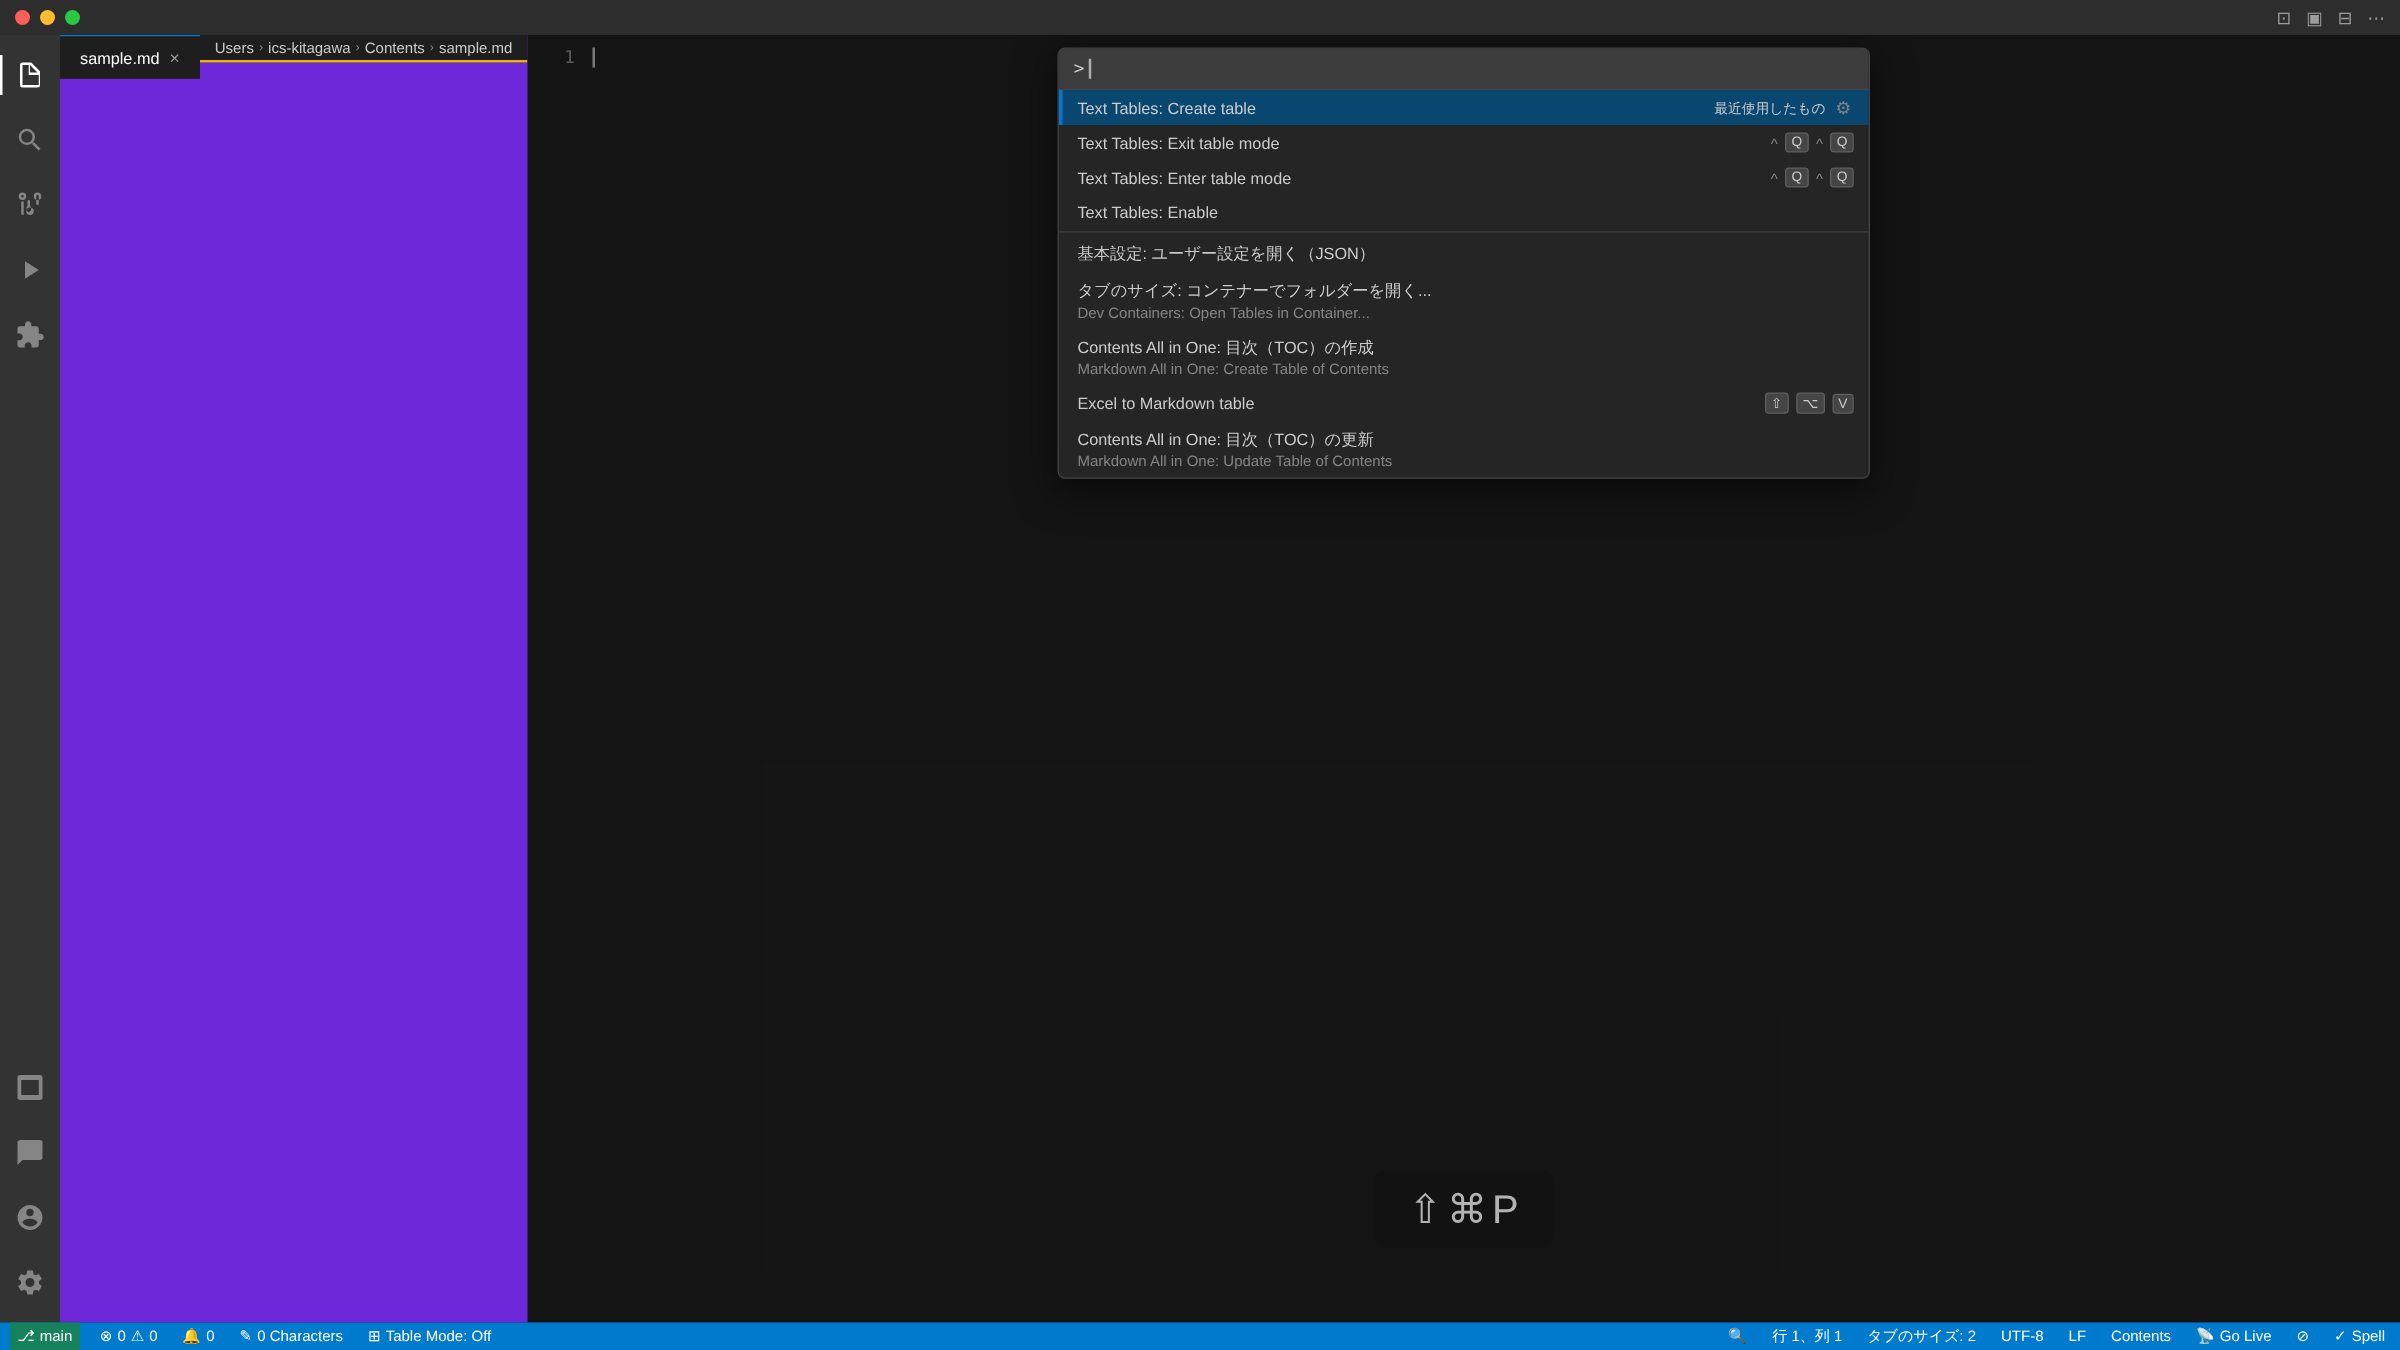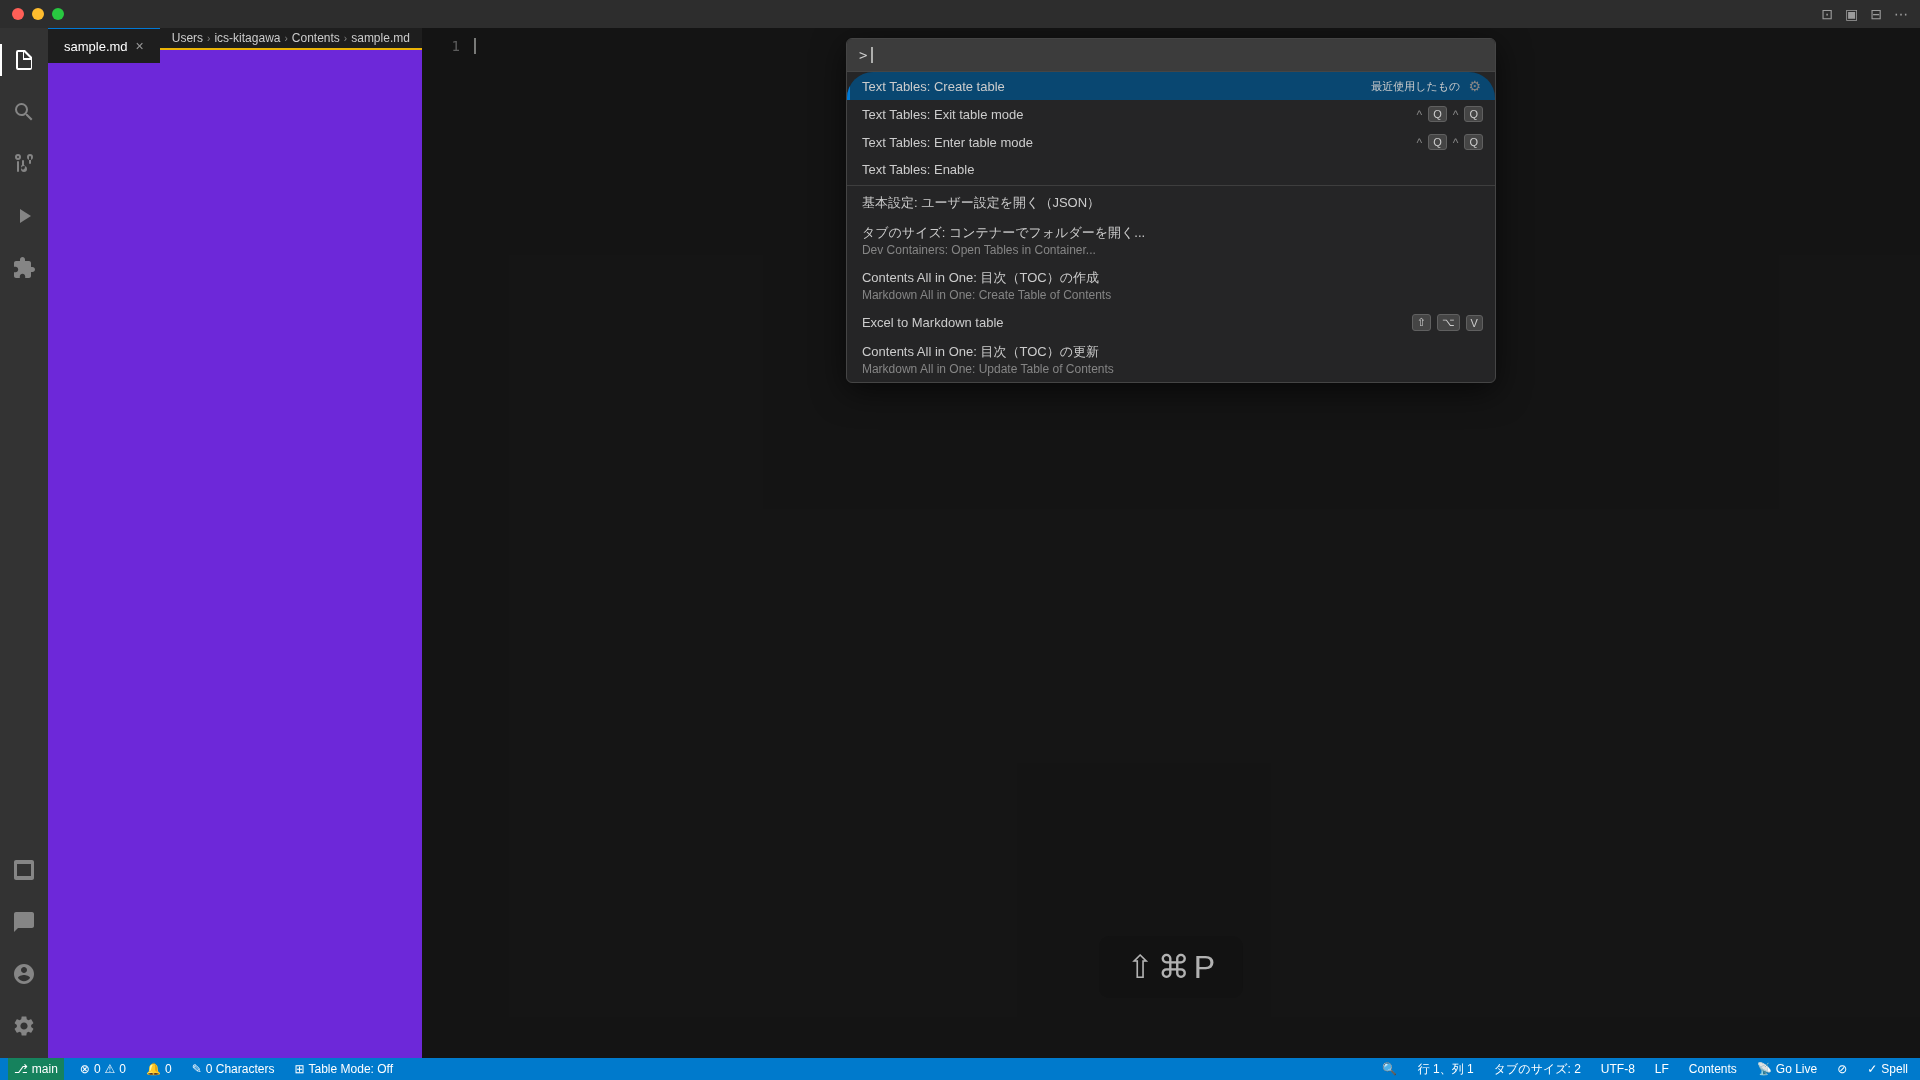--- a/index.html
+++ b/index.html
@@ -240,21 +240,20 @@
     .command-input-cursor {
       display: inline-block;
       width: 2px;
       height: 16px;
       background: #aeafad;
       vertical-align: middle;
     }
     .command-items {
       max-height: 340px;
       overflow-y: auto;
-      border-radius: 26px;
     }
     .command-item {
       padding: 6px 12px;
       cursor: pointer;
       display: flex;
       flex-direction: column;
       gap: 1px;
       border-left: 3px solid transparent;
     }
     .command-item.selected {

